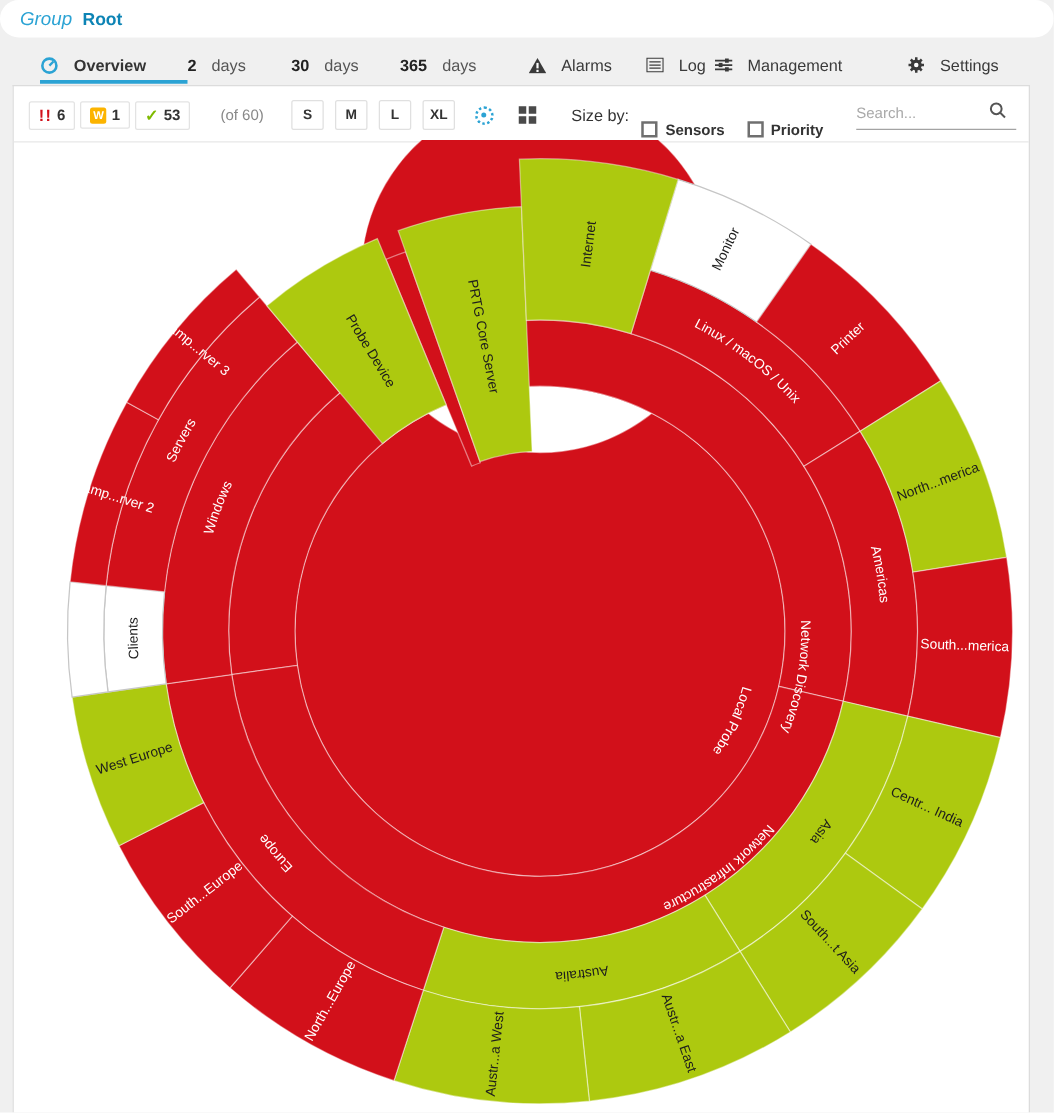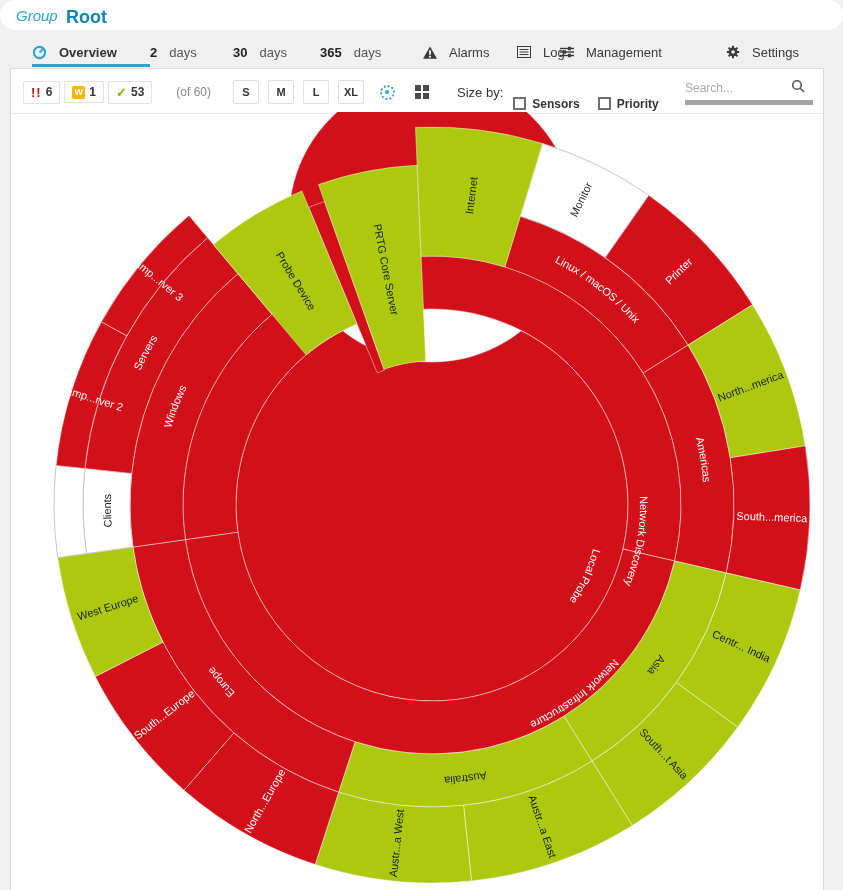--- a/index.html
+++ b/index.html
@@ -5,51 +5,51 @@
   * { margin:0; padding:0; box-sizing:border-box; }
   html,body { width:843px; height:890px; }
   body {
     font-family:"Liberation Sans", sans-serif;
     background:#f0f0f0;
     position:relative; overflow:hidden;
   }
   
   .title-bar { position:absolute; left:0; top:0; width:843px; height:30px; background:#ffffff;border-radius:15px; }
   .title-bar .group-label { position:absolute; left:16px; top:7px; font-style:italic; font-size:15px; color:#2ba3d4; }
-  .title-bar .group-name  { position:absolute; left:66px; top:7px; font-weight:bold; font-size:18px; color:#0d84b5; }
+  .title-bar .group-name  { position:absolute; left:66px; top:7px; font-weight:bold; font-size:14px; color:#0d84b5; }
   
   .tab-bar { position:absolute; left:0; top:30px; width:843px; height:38px; }
   .tab { position:absolute; top:10px; height:24px; font-size:13px; color:#3a3a3a; display:flex; align-items:center; gap:12px; cursor:default; }
   .tab .num { font-weight:bold; color:#222; }
   .tab .unit { color:#555; }
   .tab-overview { left:32px; font-weight:bold; color:#333; }
   .tab-underline { position:absolute; left:32px; top:34px; width:118px; height:3px; background:#2ba3d4; }
   .tab-2d { left:150px; } .tab-30d { left:233px; } .tab-365d { left:320px; }
-  .tab-alarms { left:423px; } .tab-log { left:517px;align-items:center; } .tab-mgmt { left:560px; } .tab-settings { left:726px; }
+  .tab-alarms { left:423px; } .tab-log { left:517px;align-items:center; } .tab-mgmt { left:572px; } .tab-settings { left:726px; }
   .ticon { display:inline-block; line-height:0; }
   
   .panel { position:absolute; left:10px; top:68px; width:814px; height:822px; background:#ffffff; border:1px solid #dcdcdc; border-bottom:none; }
   
   .toolbar { position:absolute; left:12px; top:8px; width:790px; height:30px; display:flex; align-items:center; }
   .chip { display:flex; align-items:center; gap:4px; background:#fff; border:1px solid #e3e3e3; border-radius:2px; padding:3px 7px; font-size:12px; color:#333; font-weight:bold; margin-right:4px; }
   .bangs { color:#d2101a; font-weight:bold; font-size:13px; letter-spacing:1px; }
   .wbadge { width:13px; height:13px; background:#fcb400; color:#fff; font-size:9px; font-weight:bold; display:flex; align-items:center; justify-content:center; border-radius:2px; }
   .check { color:#7fba00; font-weight:bold; font-size:13px; }
   .of-total { font-size:12px; color:#888; margin-left:20px; margin-right:22px; }
   .size-btn { background:#fff; border:1px solid #e0e0e0; border-radius:2px; min-width:26px; height:24px; display:flex; align-items:center; justify-content:center; font-size:11px; font-weight:bold; color:#333; margin-right:9px; padding:0 5px; }
   .icon-btn { width:28px; height:26px; display:flex; align-items:center; justify-content:center; margin-right:7px; }
   .sunburst-glyph { width:15px; height:15px; border:2px dotted #2ba3d4; border-radius:50%; position:relative; }
   .sunburst-glyph::after { content:""; position:absolute; left:3.5px; top:3.5px; width:4px; height:4px; background:#2ba3d4; border-radius:50%; }
   .tiles-glyph { width:14px; height:14px; display:grid; grid-template-columns:6px 6px; grid-template-rows:6px 6px; gap:2px; }
   .tiles-glyph span { background:#4a4a4a; }
   .sizeby-label { font-size:13px; color:#333; margin-left:14px; margin-right:10px; }
   .cb-group { display:flex; align-items:center; gap:6px; margin-right:18px;margin-top:23px; }
   .checkbox { width:13px; height:13px; border:2px solid #6f6f6f; background:#fff; }
   .cb-label { font-size:12px; font-weight:bold; color:#333; }
-  .search-wrap { margin-left:auto; display:flex; align-items:center; border-bottom:5px solid #a3a3a3; padding-bottom:3px; width:128px; }
+  .search-wrap { margin-left:auto; display:flex; align-items:center; border-bottom:1px solid #a3a3a3; padding-bottom:3px; width:128px; }
   .search-input { border:none; outline:none; font-size:12px; color:#555; width:106px; font-family:"Liberation Sans", sans-serif; }
   .search-input::placeholder { color:#a9a9a9; }
   .toolbar-divider { position:absolute; left:0; top:44px; width:812px; height:1px; background:#e8e8e8; }
   
   #sunburst { position:absolute; left:0; top:112px; }
   #sunburst text { font-family:"Liberation Sans", sans-serif; }
 </style>
 </head>
 <body>
 

